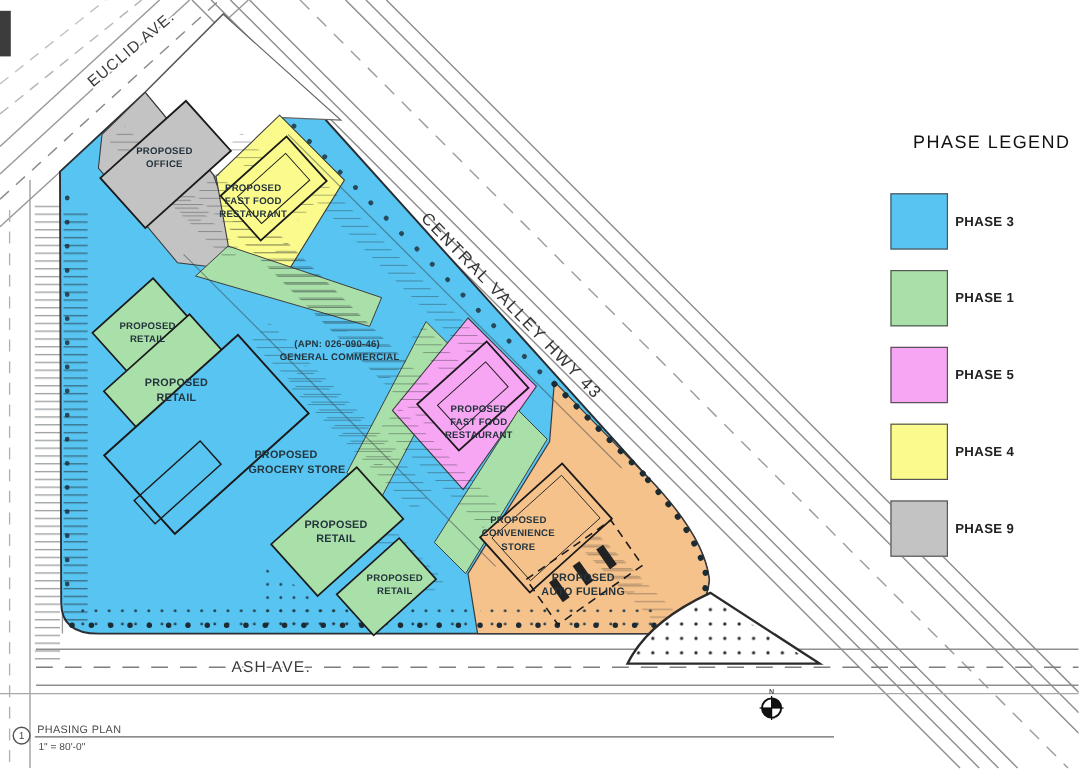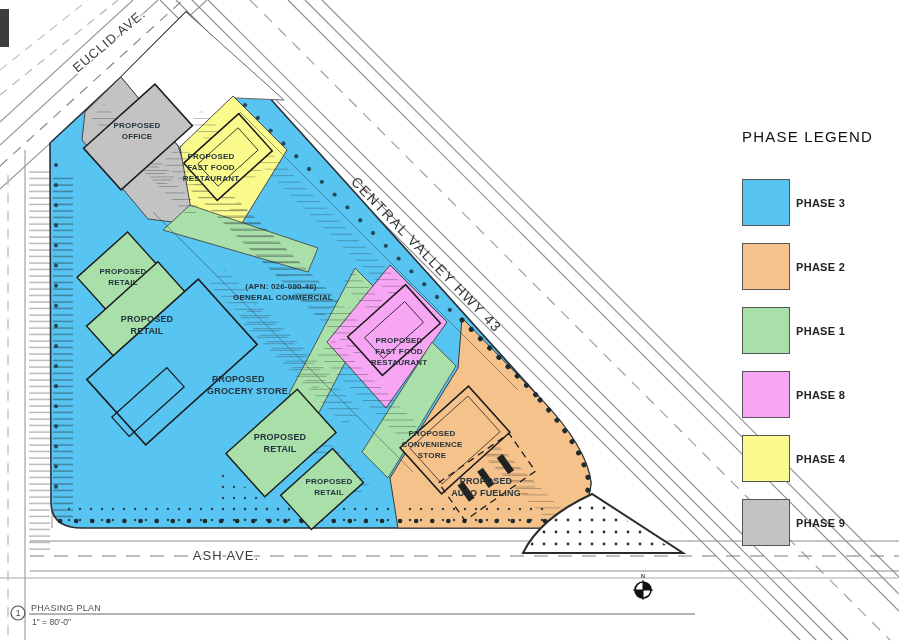--- a/index.html
+++ b/index.html
@@ -10,21 +10,21 @@
   text{font-family:"Liberation Sans",sans-serif;}
   .bl{font-size:8px;font-weight:bold;fill:#24343d;letter-spacing:.2px;text-anchor:middle;}
   .bl9{font-size:9px;font-weight:bold;fill:#24343d;letter-spacing:.2px;text-anchor:middle;}
   .road{font-size:13px;fill:#3c3c3c;letter-spacing:1px;text-anchor:middle;
         paint-order:stroke;stroke:#ffffff;stroke-width:3px;}
   .hwy{font-size:14px;fill:#333;letter-spacing:1.6px;text-anchor:middle;}
   .tb{font-size:9px;fill:#4a4a4a;letter-spacing:.3px;}
   .tbs{font-size:8.5px;fill:#4a4a4a;}
   .nlab{font-size:6px;font-weight:bold;fill:#555;text-anchor:middle;}
   
-  .legend{position:absolute;left:732px;top:128px;width:160px;}
+  .legend{position:absolute;left:732px;top:110px;width:160px;text-align:right;}
   .legend-title{font-size:15px;color:#111;letter-spacing:1.2px;margin:0 0 34px 10px;}
   .legend-row{display:flex;align-items:center;height:47px;margin-bottom:17px;}
   .swatch{width:48px;height:47px;border:1.5px solid #555;box-sizing:border-box;flex:0 0 auto;margin-left:10px;}
   .swatch-label{font-size:11px;font-weight:bold;color:#222;margin-left:6px;letter-spacing:.3px;}
 </style>
 </head>
 <body>
 
 <div class="stage">
 
@@ -281,30 +281,26 @@
 </svg>
 
 <div class="legend">
   <div class="legend-title">PHASE LEGEND</div>
 
   <div class="legend-row">
     <div class="swatch" style="background: rgb(87, 196, 241);"></div>
     <div class="swatch-label">PHASE 3</div>
   </div>
   <div class="legend-row">
-    <div class="swatch" style="background: rgb(245, 194, 140);"></div>
-    <div class="swatch-label">PHASE 2</div>
-  </div>
-  <div class="legend-row">
     <div class="swatch" style="background: rgb(169, 223, 168);"></div>
     <div class="swatch-label">PHASE 1</div>
   </div>
   <div class="legend-row">
     <div class="swatch" style="background: rgb(247, 166, 243);"></div>
-    <div class="swatch-label">PHASE 8</div>
+    <div class="swatch-label">PHASE 5</div>
   </div>
   <div class="legend-row">
     <div class="swatch" style="background: rgb(251, 251, 141);"></div>
     <div class="swatch-label">PHASE 4</div>
   </div>
   <div class="legend-row">
     <div class="swatch" style="background: rgb(195, 195, 195);"></div>
     <div class="swatch-label">PHASE 9</div>
   </div>
 </div>

